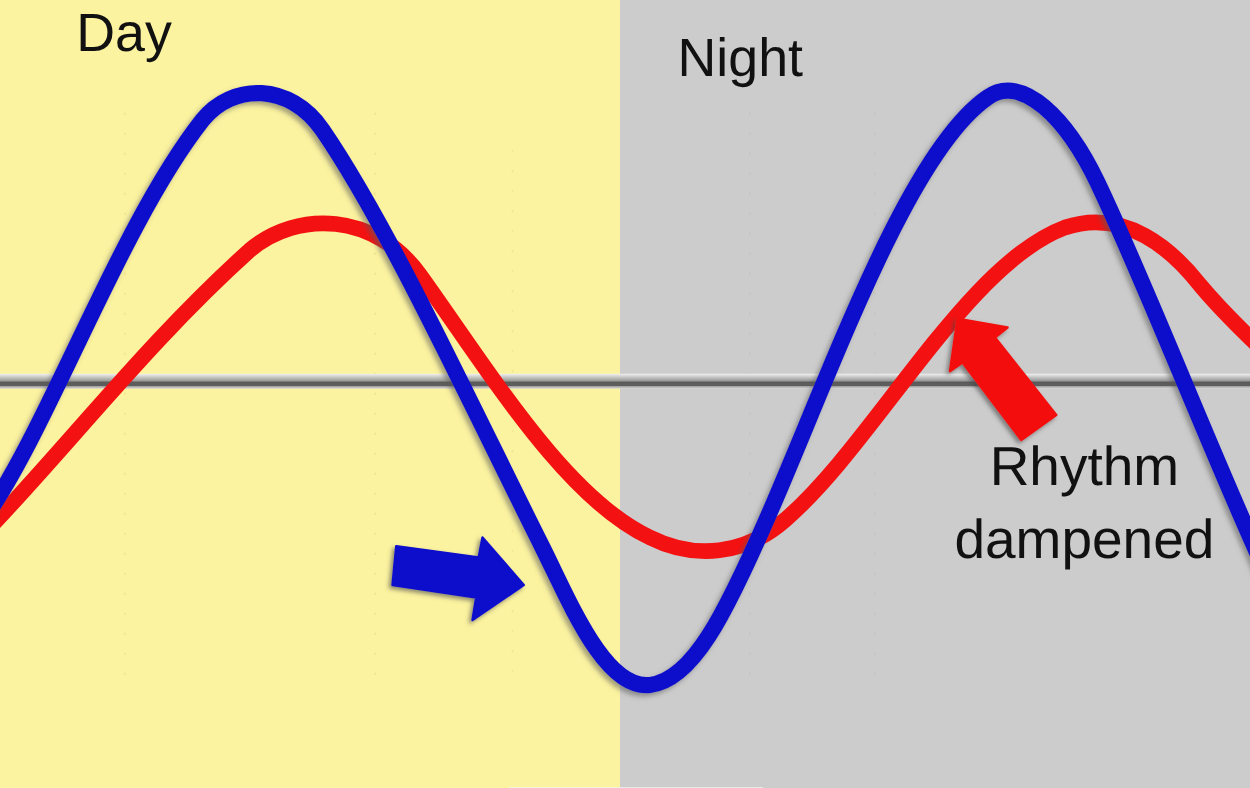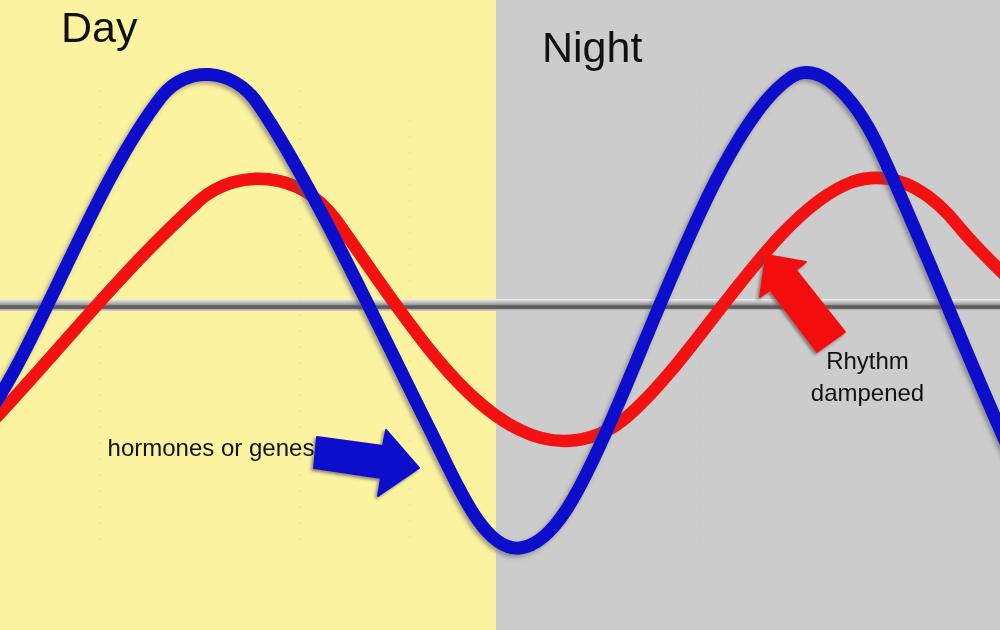--- a/index.html
+++ b/index.html
@@ -30,21 +30,21 @@
     line-height: 1;
     white-space: nowrap;
     letter-spacing: 0px;
   }
   #day-label { left: 61px; top: 6px; }
   #night-label { left: 542px; top: 6px; margin-top: 20px; }
 
   .caption {
     position: absolute;
     font-family: "Liberation Sans", sans-serif;
-    font-size: 24px;
+    font-size: 44px;
     font-weight: 400;
     color: #111111;
     line-height: 1.32;
     text-align: center;
     white-space: nowrap;
   }
   #caption-left {
     left: 6px;
     top: 432px;
     width: 410px;
@@ -110,21 +110,20 @@
     <g filter="url(#arrowshadow)">
       <path d="M 766,255 L 806,262 L 796,270 L 845,332 L 817,352 L 770,290 L 760,297 Z" fill="#F41111" stroke="#F41111" stroke-width="2" stroke-linejoin="round"></path>
     </g>
   </svg>
 
   <div class="phase-label" id="day-label">Day</div>
 
   <div class="phase-label" id="night-label">Night</div>
 
   <div class="caption" id="caption-left">
-    <span class="cap-line">hormones or genes</span>
   </div>
 
   <div class="caption" id="caption-right">
     <span class="cap-line">Rhythm</span>
     <span class="cap-line">dampened</span>
   </div>
 
 </div>
 
 </body></html>

